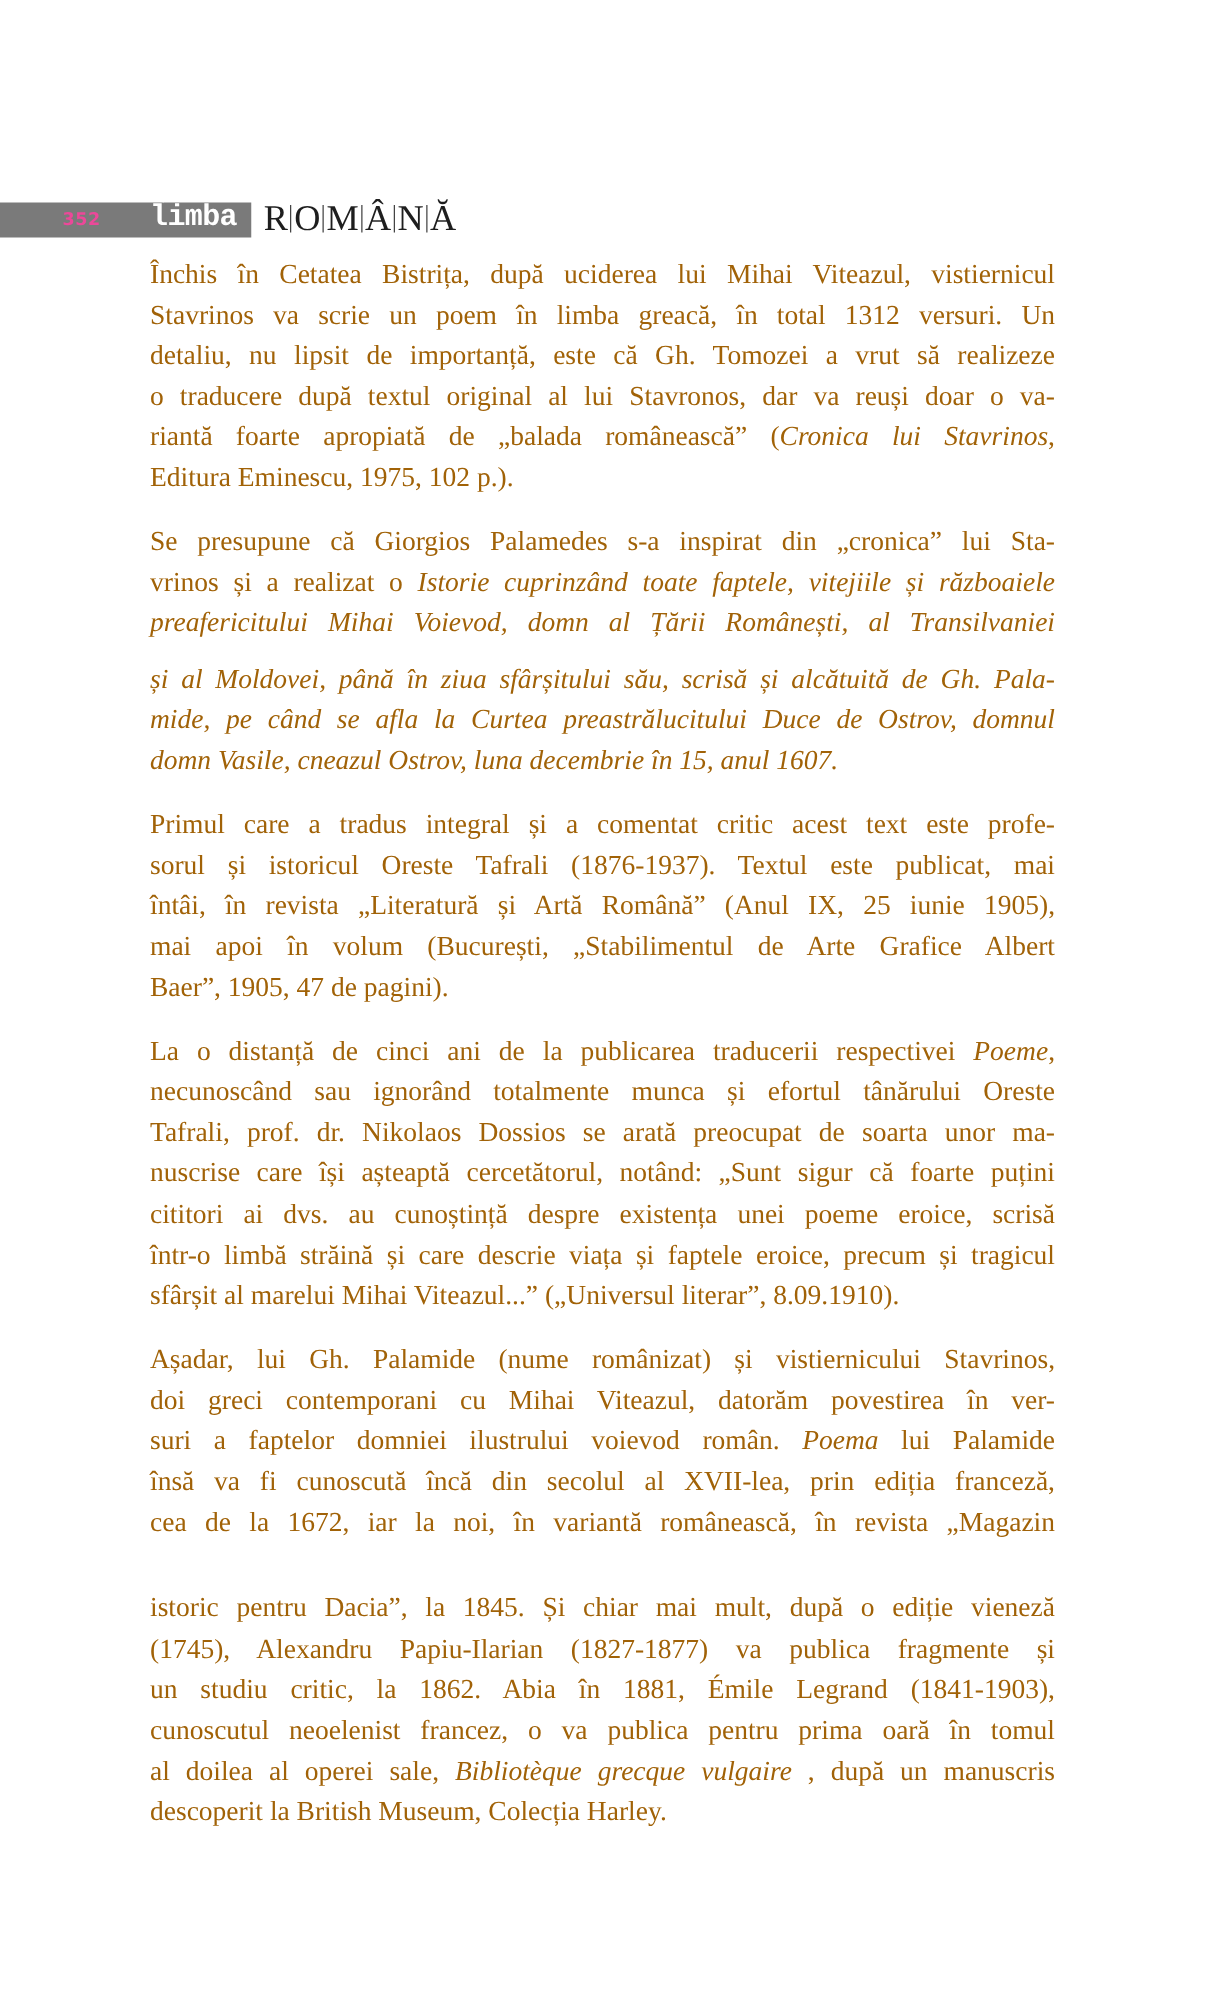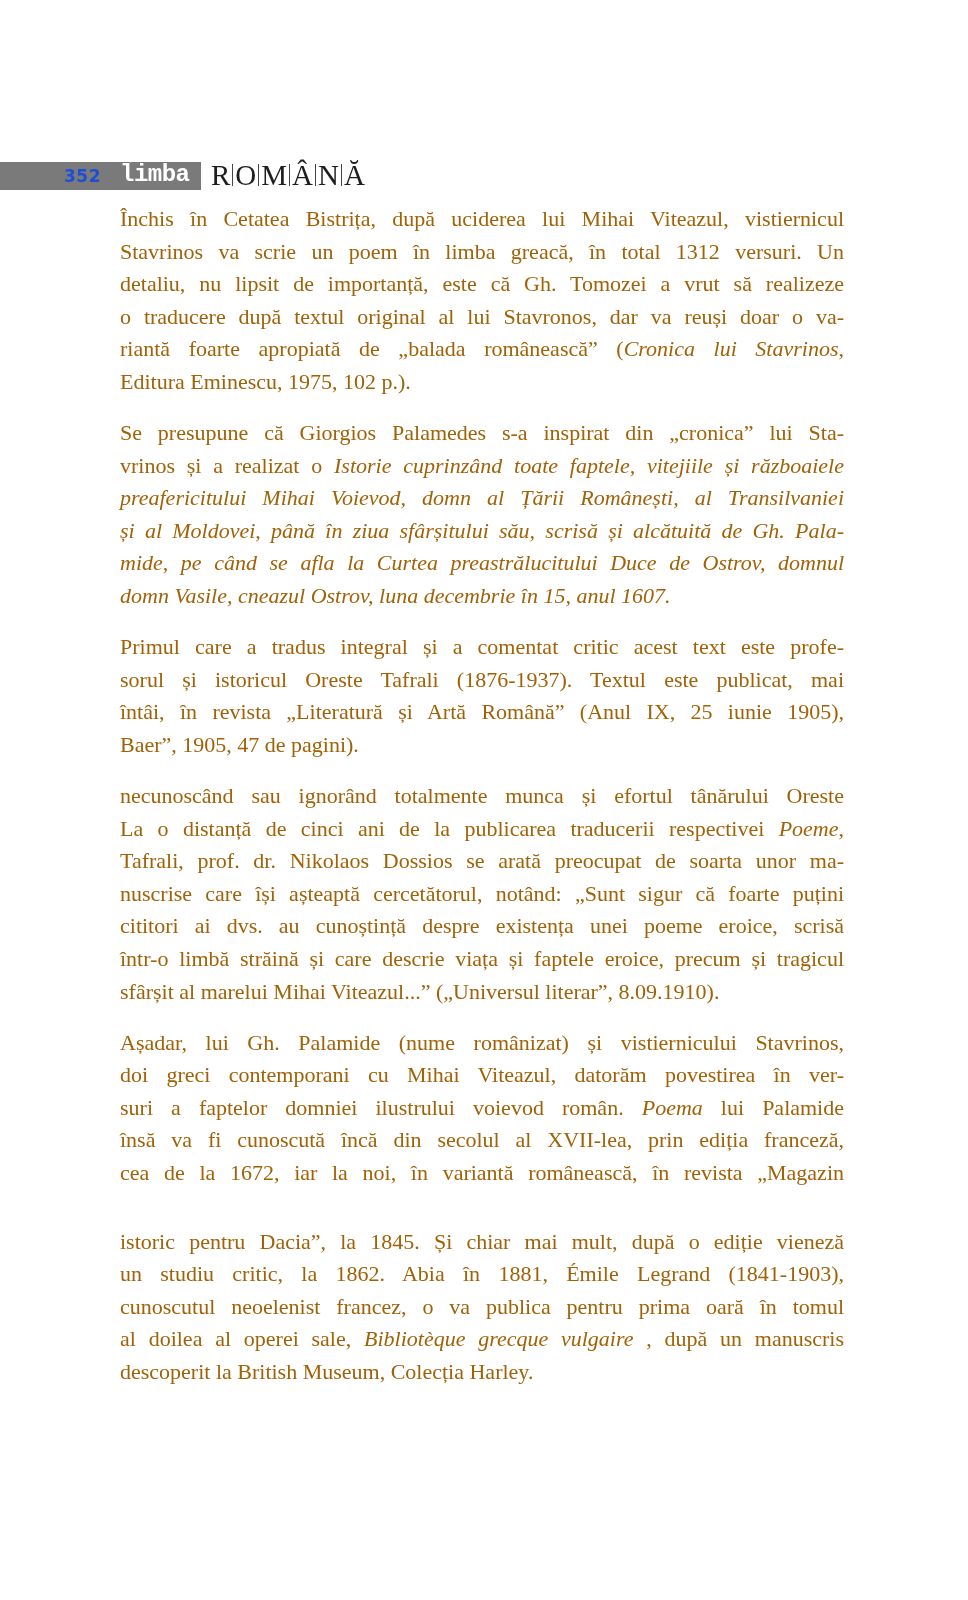--- a/index.html
+++ b/index.html
@@ -2,22 +2,22 @@
 <html><head>
 <meta charset="utf-8">
 <style>
   html, body { margin: 0; padding: 0; background: #ffffff; }
   body { width: 968px; height: 1600px; position: relative; overflow: hidden; }
   .header-bar {
     position: absolute; left: 0; top: 162px; width: 201px; height: 28px;
     background: #7a7a7a;
   }
   .page-number {
-    position: absolute; left: 64px; top: 163px; height: 26px; line-height: 26px;
-    font-family: "DejaVu Sans", sans-serif; font-weight: bold; font-size: 17px; color: #1d4ed8;
+    position: absolute; left: 50px; top: 163px; height: 26px; line-height: 26px;
+    font-family: "DejaVu Sans", sans-serif; font-weight: bold; font-size: 14px; color: #ec4899;
     letter-spacing: 0.5px;
   }
   .logo-limba {
     position: absolute; left: 120px; top: 160px; height: 30px; line-height: 30px;
     font-family: Liberation Mono, monospace; font-weight: bold; font-size: 24px; color: #ffffff;
     letter-spacing: -0.5px;
   }
   .logo-star {
     position: absolute; left: 125px; top: 152px; font-size: 13px; color: #ffffff;
     font-family: "DejaVu Sans", sans-serif; line-height: 13px;
@@ -68,44 +68,46 @@
       <div class="line" style="white-space: normal;"><span>Stavrinos va scrie un poem în limba greacă, în total 1312 versuri. Un</span></div>
       <div class="line" style="white-space: normal;"><span>detaliu, nu lipsit de importanță, este că Gh. Tomozei a vrut să realizeze</span></div>
       <div class="line" style="white-space: normal;"><span>o traducere după textul original al lui Stavronos, dar va reuși doar o va-</span></div>
       <div class="line" style="white-space: normal;"><span>riantă foarte apropiată de „balada românească” (</span><span class="it">Cronica lui Stavrinos</span><span>,</span></div>
       <div class="line last" style="white-space: normal;"><span>Editura Eminescu, 1975, 102 p.).</span></div>
     </div>
     <div class="para">
       <div class="line" style="white-space: normal;"><span>Se presupune că Giorgios Palamedes s-a inspirat din „cronica” lui Sta-</span></div>
       <div class="line" style="white-space: normal;"><span>vrinos și a realizat o </span><span class="it">Istorie cuprinzând toate faptele, vitejiile și războaiele</span></div>
       <div class="line" style="white-space: normal;"><span class="it">preafericitului Mihai Voievod, domn al Țării Românești, al Transilvaniei</span></div>
-      <div class="line" style="white-space: normal;"><span class="it">și al Moldovei, până în ziua sfârșitului său, scrisă și alcătuită de Gh. Pala-</span></div>
+      <div class="line" style="white-space: normal; margin-top: 12px;"><span class="it">și al Moldovei, până în ziua sfârșitului său, scrisă și alcătuită de Gh. Pala-</span></div>
       <div class="line" style="white-space: normal;"><span class="it">mide, pe când se afla la Curtea preastrălucitului Duce de Ostrov, domnul</span></div>
       <div class="line last" style="white-space: normal;"><span class="it">domn Vasile, cneazul Ostrov, luna decembrie în 15, anul 1607.</span></div>
     </div>
     <div class="para">
       <div class="line" style="white-space: normal;"><span>Primul care a tradus integral și a comentat critic acest text este profe-</span></div>
       <div class="line" style="white-space: normal;"><span>sorul și istoricul Oreste Tafrali (1876-1937). Textul este publicat, mai</span></div>
       <div class="line" style="white-space: normal;"><span>întâi, în revista „Literatură și Artă Română” (Anul IX, 25 iunie 1905),</span></div>
+      <div class="line" style="white-space: normal;"><span>mai apoi în volum (București, „Stabilimentul de Arte Grafice Albert</span></div>
       <div class="line last" style="white-space: normal;"><span>Baer”, 1905, 47 de pagini).</span></div>
     </div>
     <div class="para">
+      <div class="line" style="white-space: normal;"><span>La o distanță de cinci ani de la publicarea traducerii respectivei </span><span class="it">Poeme</span><span>,</span></div>
       <div class="line" style="white-space: normal;"><span>necunoscând sau ignorând totalmente munca și efortul tânărului Oreste</span></div>
-      <div class="line" style="white-space: normal;"><span>La o distanță de cinci ani de la publicarea traducerii respectivei </span><span class="it">Poeme</span><span>,</span></div>
       <div class="line" style="white-space: normal;"><span>Tafrali, prof. dr. Nikolaos Dossios se arată preocupat de soarta unor ma-</span></div>
       <div class="line" style="white-space: normal;"><span>nuscrise care își așteaptă cercetătorul, notând: „Sunt sigur că foarte puțini</span></div>
       <div class="line" style="white-space: normal;"><span>cititori ai dvs. au cunoștință despre existența unei poeme eroice, scrisă</span></div>
       <div class="line" style="white-space: normal;"><span>într-o limbă străină și care descrie viața și faptele eroice, precum și tragicul</span></div>
       <div class="line last" style="white-space: normal;"><span>sfârșit al marelui Mihai Viteazul...” („Universul literar”, 8.09.1910).</span></div>
     </div>
     <div class="para">
       <div class="line" style="white-space: normal;"><span>Așadar, lui Gh. Palamide (nume românizat) și vistiernicului Stavrinos,</span></div>
       <div class="line" style="white-space: normal;"><span>doi greci contemporani cu Mihai Viteazul, datorăm povestirea în ver-</span></div>
       <div class="line" style="white-space: normal;"><span>suri a faptelor domniei ilustrului voievod român. </span><span class="it">Poema</span><span> lui Palamide</span></div>
       <div class="line" style="white-space: normal;"><span>însă va fi cunoscută încă din secolul al XVII-lea, prin ediția franceză,</span></div>
       <div class="line" style="white-space: normal;"><span>cea de la 1672, iar la noi, în variantă românească, în revista „Magazin</span></div>
       <div class="line" style="white-space: normal; margin-top: 36px;"><span>istoric pentru Dacia”, la 1845. Și chiar mai mult, după o ediție vieneză</span></div>
+      <div class="line" style="white-space: normal;"><span>(1745), Alexandru Papiu-Ilarian (1827-1877) va publica fragmente și</span></div>
       <div class="line" style="white-space: normal;"><span>un studiu critic, la 1862. Abia în 1881, Émile Legrand (1841-1903),</span></div>
       <div class="line" style="white-space: normal;"><span>cunoscutul neoelenist francez, o va publica pentru prima oară în tomul</span></div>
       <div class="line" style="white-space: normal;"><span>al doilea al operei sale, </span><span class="it">Bibliotèque grecque vulgaire</span><span> , după un manuscris</span></div>
       <div class="line last" style="white-space: normal;"><span>descoperit la British Museum, Colecția Harley.</span></div>
     </div>
   </div>
 
 </body></html>

